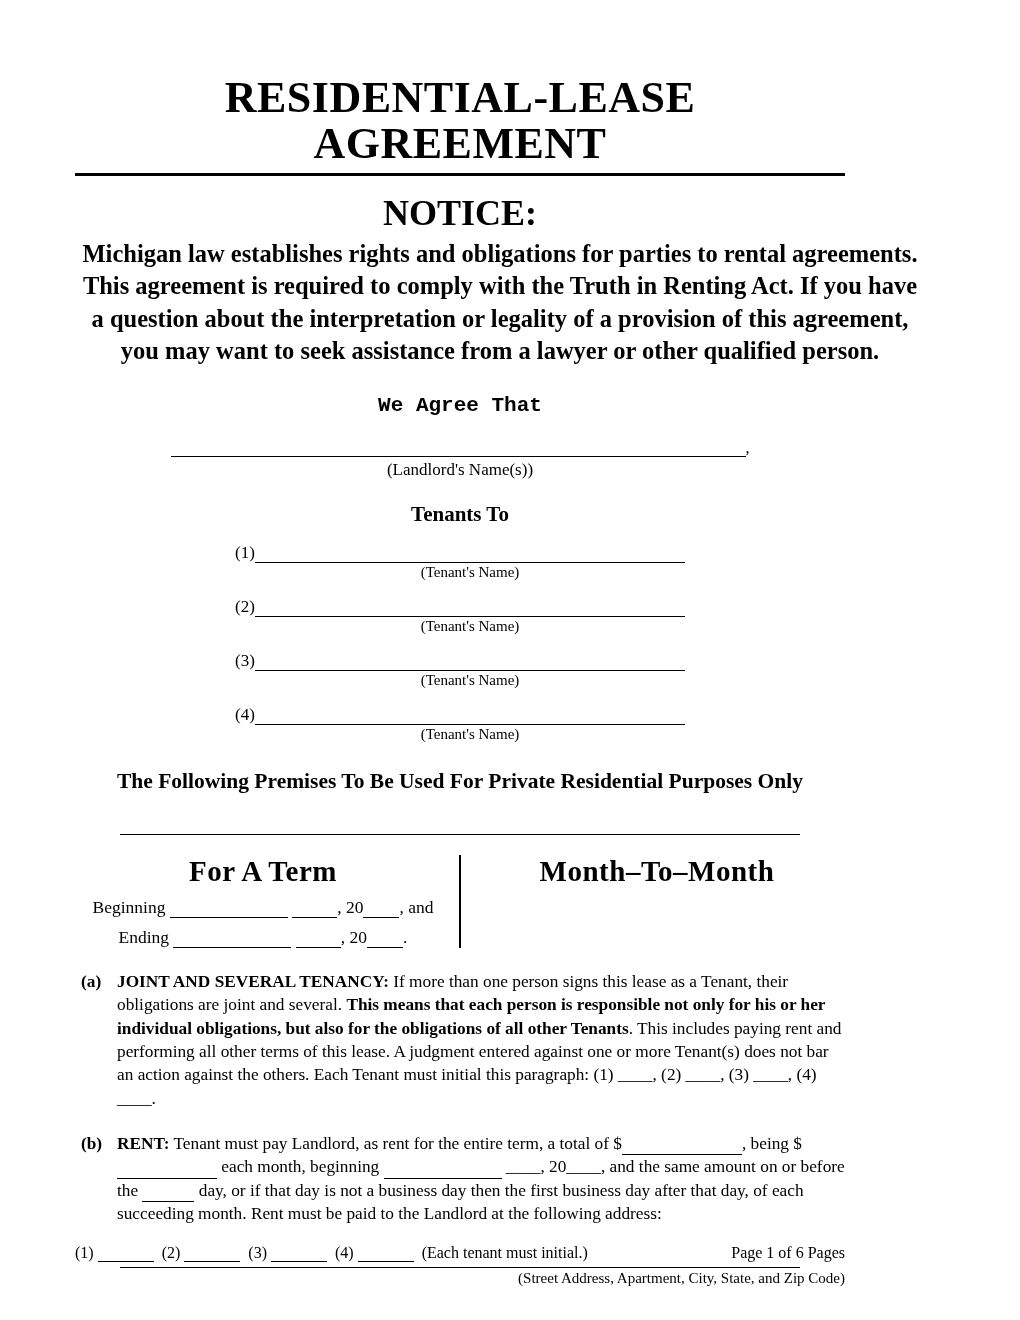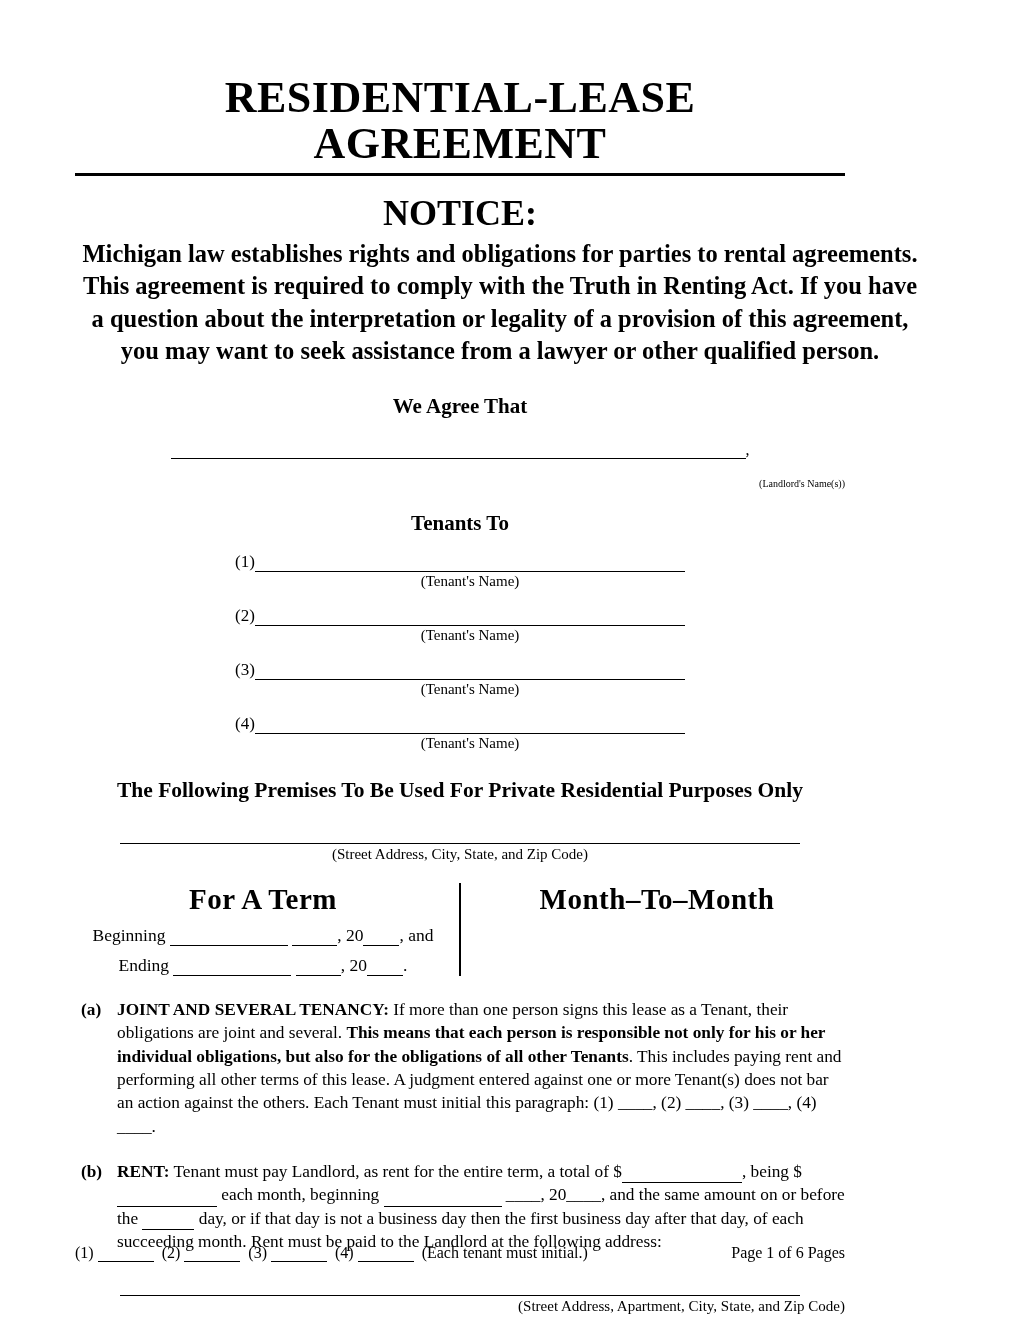--- a/index.html
+++ b/index.html
@@ -52,37 +52,38 @@
     font-size: 24.5px;
     line-height: 1.33;
     margin: 2px auto 0 auto;
     width: 850px;
   }
   .we-agree {
     text-align: center;
     font-weight: bold;
     font-size: 21px;
     margin-top: 26px;
+    font-family: Liberation Mono, monospace;
   }
   
   .fill-row {
     margin-top: 22px;
     text-align: center;
   }
   .long-line {
     display: inline-block;
     border-bottom: 1px solid #000;
     width: 575px;
     height: 16px;
     vertical-align: bottom;
   }
   .caption {
-    text-align: right;
-    font-size: 10px;
-    margin-top: 19px;
+    text-align: center;
+    font-size: 17px;
+    margin-top: 3px;
   }
   .leases-to {
     text-align: center;
     font-weight: bold;
     font-size: 21px;
     margin-top: 22px;
   }
   .tenant-row {
     margin-top: 16px;
     text-align: center;
@@ -251,21 +252,20 @@
   <div>
     <div class="tenant-row">
       <span class="tenant-num">(4)</span><span class="tenant-line"></span>
     </div>
     <div class="tenant-caption">(Tenant's Name)</div>
   </div>
 
   <div class="premises-head">The Following Premises To Be Used For Private Residential Purposes Only</div>
 
   <div class="address-line"></div>
-  <div class="address-caption">(Street Address, City, State, and Zip Code)</div>
 
   <div class="term-wrap">
     <div class="term-col">
       <div class="term-head">For A Term</div>
       <div class="term-line">
         <span>Beginning</span>
         <span class="u u-md"></span>
         <span class="u u-sm"></span><span>, 20</span><span class="u u-xxs"></span><span>, and</span>
       </div>
       <div class="term-line">

